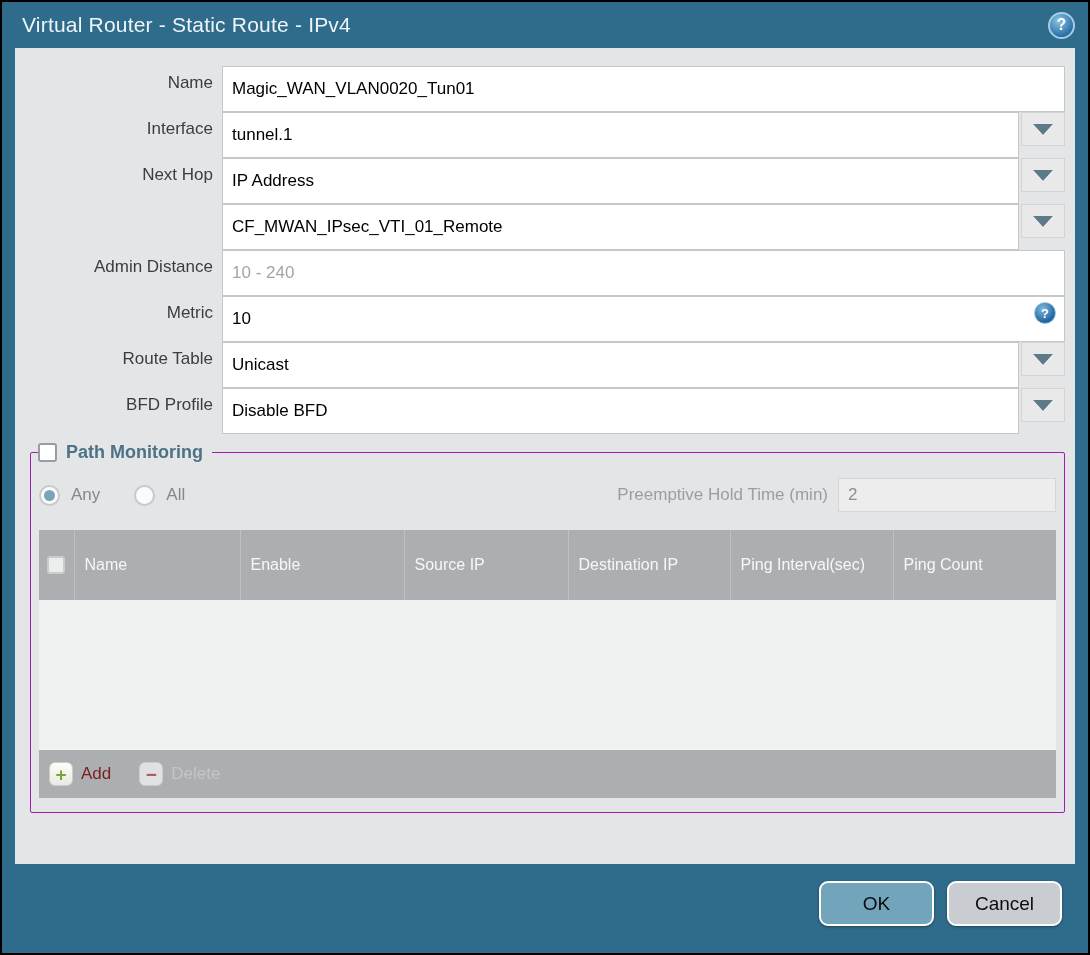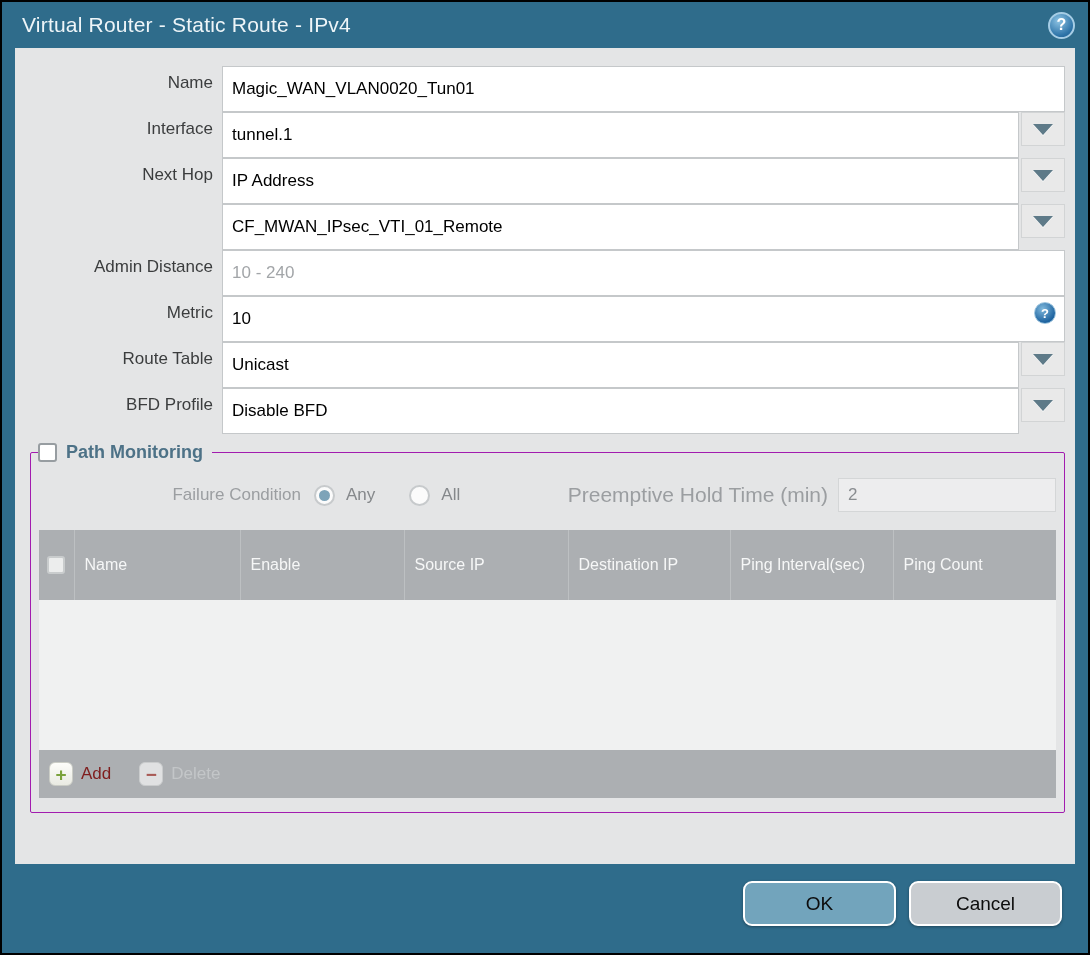--- a/index.html
+++ b/index.html
@@ -98,21 +98,21 @@
     font-size: 17px; color: #9b9ea1; margin-right: 13px; white-space: nowrap;
   }
   .radio {
     width: 21px; height: 21px; border-radius: 50%;
     background: #fbfbfb; border: 2px solid #c7cacc;
     display: inline-flex; align-items: center; justify-content: center;
     flex: 0 0 21px;
   }
   .radio .dot { width: 11px; height: 11px; border-radius: 50%; background: #7da3b8; }
   .radio-label { font-size: 17px; color: #85888b; margin: 0 34px 0 11px; }
-  .pht-label { font-size: 21px; color: #9b9ea1; margin: 0 10px 0 auto; white-space: nowrap; }
+  .pht-label { font-size: 17px; color: #9b9ea1; margin: 0 10px 0 auto; white-space: nowrap; }
   .pht-input {
     width: 218px; height: 34px;
     background: #ededee; border: 1px solid #d4d6d7;
     font-family: inherit; font-size: 17px; color: #8a8d90; padding: 0 9px;
   }
   
   .pm-table { width: 100%; border-collapse: collapse; table-layout: fixed; margin-top: 17px; }
   .pm-table th {
     background: #acafb2; color: #f6f7f7;
     font-size: 16px; font-weight: normal; text-align: left;
@@ -145,21 +145,21 @@
   .add-ico { background: linear-gradient(#fdfdfa, #e9eae2); border: 1px solid #cbcdc6; color: #7ba23c; }
   .add-label { color: #7f1d1d; }
   .del-ico { background: #e0e1e2; border: 1px solid #cacccd; color: #a85a55; }
   .del-label { color: #c3c6c8; }
   
   .bottombar {
     flex: 0 0 89px; display: flex; justify-content: flex-end;
     align-items: flex-start; gap: 13px; padding: 17px 26px 0 0;
   }
   .btn {
-    width: 153px; height: 45px; border-radius: 9px;
+    width: 115px; height: 45px; border-radius: 9px;
     border: 2px solid #fff; font-family: inherit; font-size: 19px;
     color: #0c0c0c; cursor: pointer;
     box-shadow: 0 1px 3px rgba(0,0,0,.35);
   }
   .btn-ok { background: #72a4bc; }
   .btn-cancel { background: #c9cdd1; }
 </style>
 </head>
 <body>
 
@@ -245,21 +245,20 @@
       </div>
     </div>
 
     <fieldset class="pm-group">
       <legend class="pm-legend">
         <input type="checkbox" class="pm-checkbox" style="">
         <span class="pm-title">Path Monitoring</span>
       </legend>
 
       <div class="fc-row">
-        <span class="fc-label">Failure Condition</span>
         <span class="radio">
             <span class="dot"></span>
           </span>
         <span class="radio-label">Any</span>
         <span class="radio"></span>
         <span class="radio-label">All</span>
         <span class="pht-label">Preemptive Hold Time (min)</span>
         <input class="pht-input" type="text" disabled="" value="2" style="">
       </div>
 

